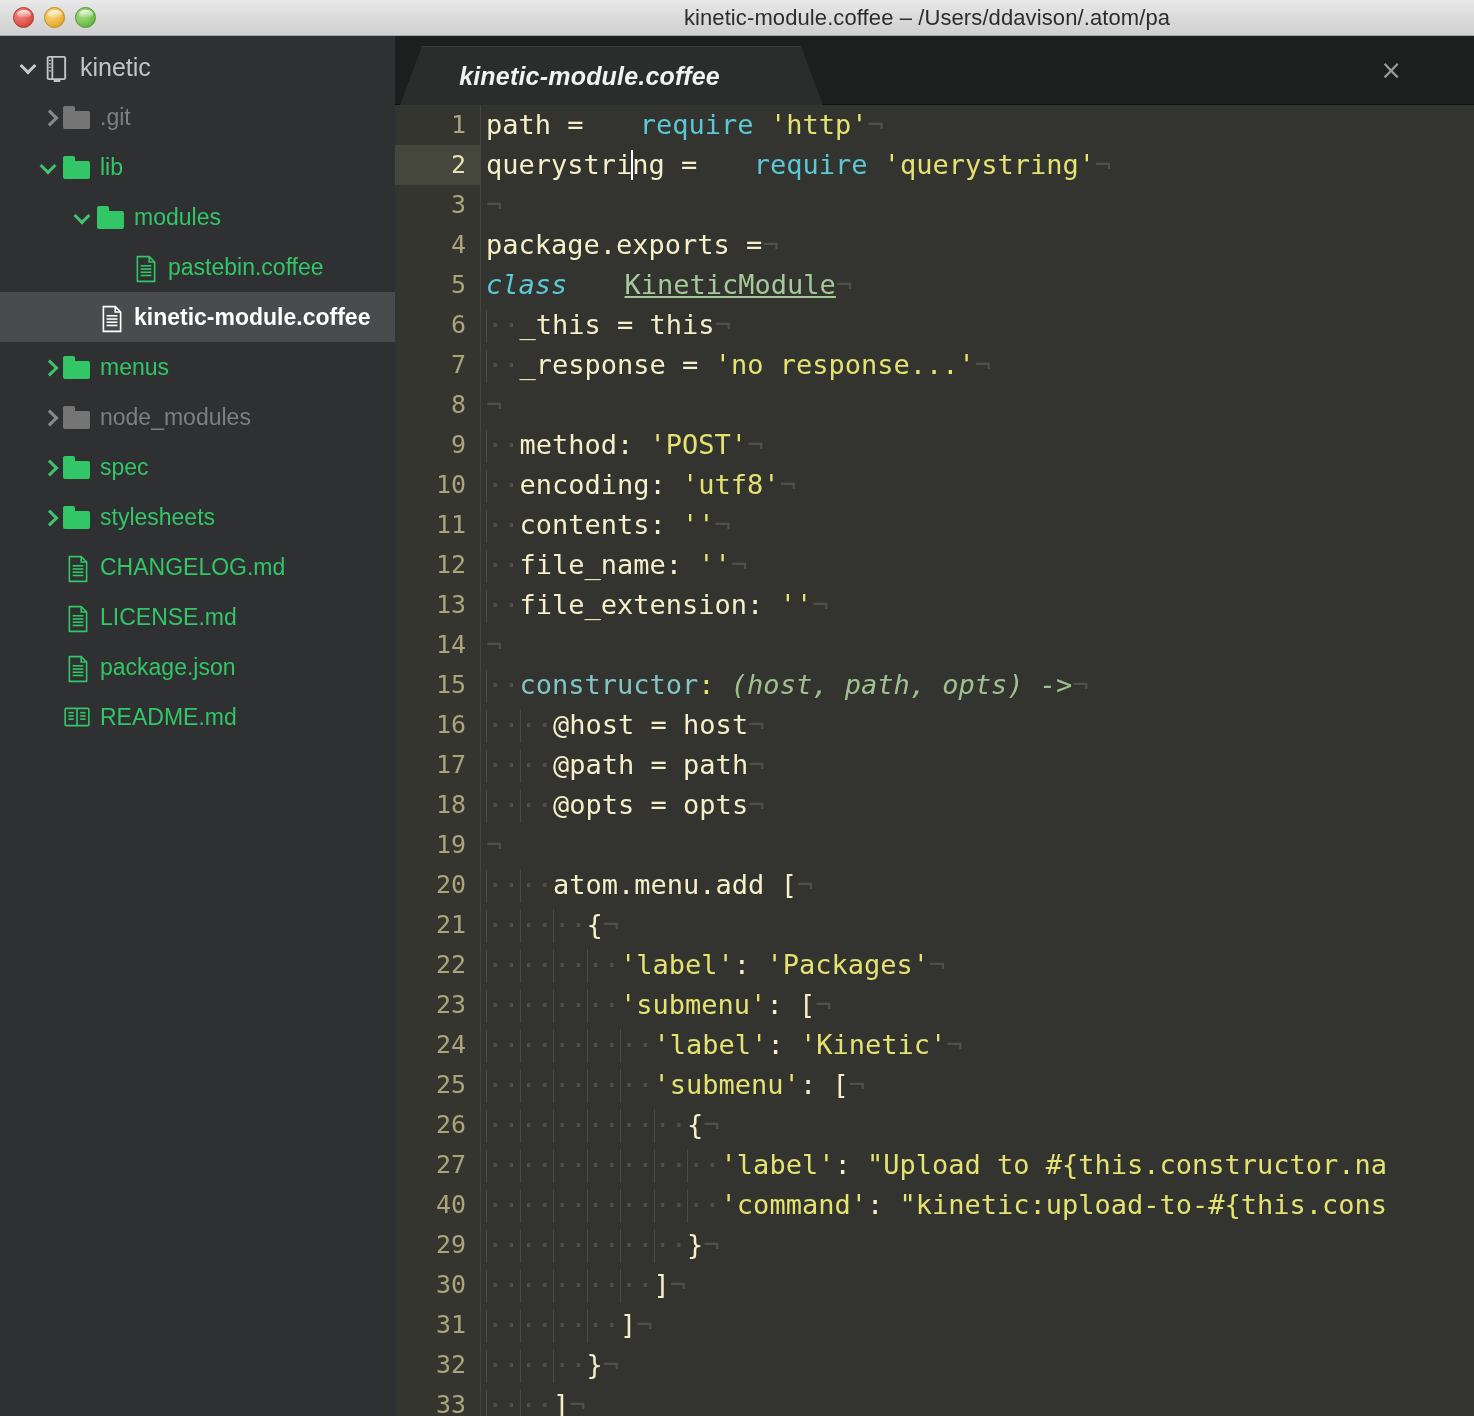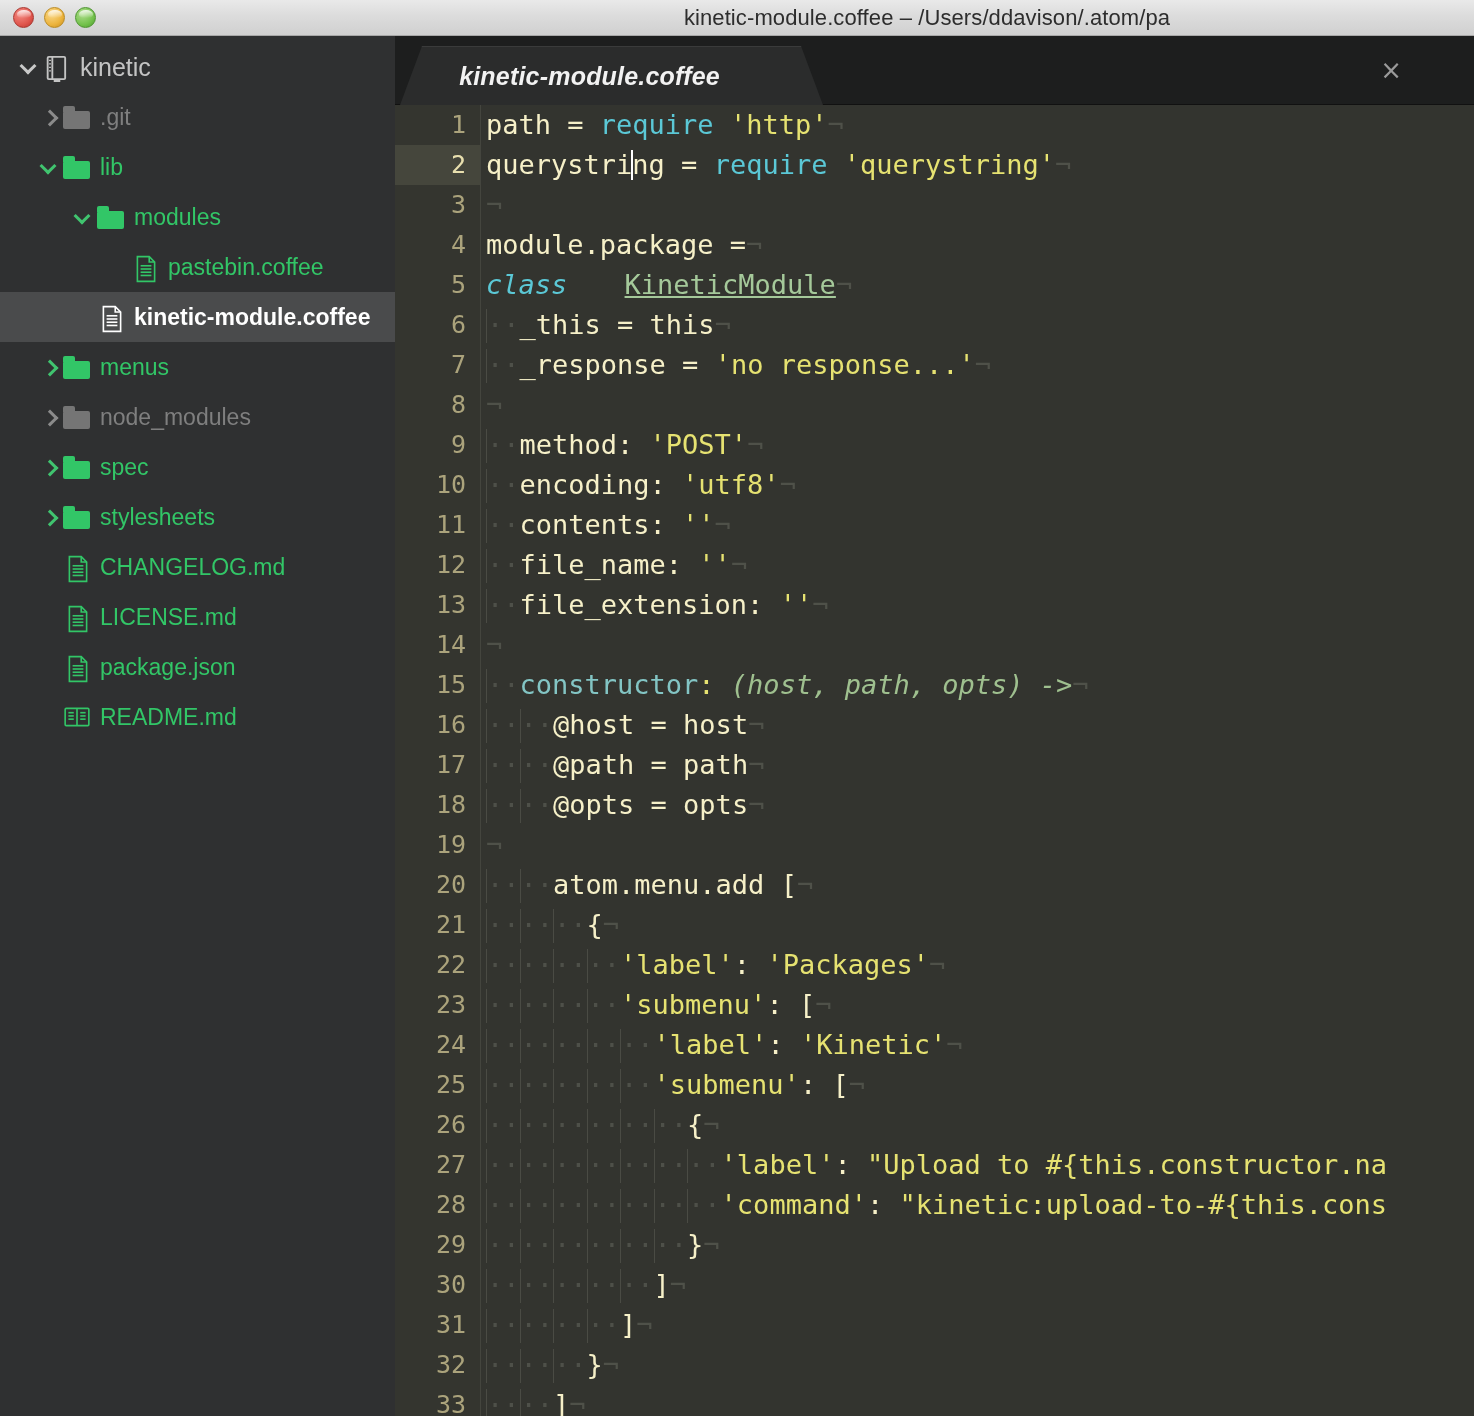--- a/index.html
+++ b/index.html
@@ -151,21 +151,21 @@
   }
   .line.active .gutter { background: #45463c; opacity: 1; color: #e8dfae; }
   .code {
     flex: 1 1 auto; height: 40px; line-height: 40px;
     padding-left: 5px; white-space: pre; overflow: hidden;
     border-left: 1px solid #44453e;
   }
 
   
   .t-var   { color: #f6f0c8; }
-  .t-key   { color: #5bc8d6; }
+  .t-key   { color: #5bc8d6; margin-left: 40px; }
   .t-keyi  { color: #5bc8d6; font-style: italic; }
   .t-str   { color: #e6e271; }
   .t-cls   { color: #a5c99a; text-decoration: underline; margin-left: 41px; }
   .t-param { color: #9fc08f; font-style: italic; }
   .t-punc  { color: #f6f0c8; }
   .t-func  { color: #83c5c4; }
   .inv     { color: #4f5149; }
   .sp      { color: #4e5049; }
   .guide   { color: #4a4b44; }
 
@@ -343,21 +343,21 @@
       <div class="line active">
         <div class="gutter">2</div>
         <div class="code"><span class="t-var">querystri<span class="cursor"></span>ng</span><span class="t-punc"> </span><span class="t-punc">=</span><span class="t-punc"> </span><span class="t-key">require</span><span class="t-punc"> </span><span class="t-str">'querystring'</span><span class="inv">¬</span></div>
       </div>
       <div class="line">
         <div class="gutter">3</div>
         <div class="code"><span class="inv">¬</span></div>
       </div>
       <div class="line">
         <div class="gutter">4</div>
-        <div class="code"><span class="t-var">module.package</span><span class="t-punc"> </span><span class="t-punc">=</span><span class="inv">¬</span></div>
+        <div class="code"><span class="t-var">package.exports</span><span class="t-punc"> </span><span class="t-punc">=</span><span class="inv">¬</span></div>
       </div>
       <div class="line">
         <div class="gutter">5</div>
         <div class="code"><span class="t-keyi">class</span> <span class="t-cls">KineticModule</span><span class="inv">¬</span></div>
       </div>
       <div class="line">
         <div class="gutter">6</div>
         <div class="code"><span class="guide" style="border-left:1px solid #4a4b44;display:inline-block;width:0;height:34px;vertical-align:-9px"></span><span class="sp">··</span><span class="t-var">_this</span><span class="t-punc"> </span><span class="t-punc">=</span><span class="t-punc"> </span><span class="t-var">this</span><span class="inv">¬</span></div>
       </div>
       <div class="line">
@@ -438,21 +438,21 @@
       </div>
       <div class="line">
         <div class="gutter">26</div>
         <div class="code"><span class="guide" style="border-left:1px solid #4a4b44;display:inline-block;width:0;height:34px;vertical-align:-9px"></span><span class="sp">··</span><span class="guide" style="border-left:1px solid #4a4b44;display:inline-block;width:0;height:34px;vertical-align:-9px"></span><span class="sp">··</span><span class="guide" style="border-left:1px solid #4a4b44;display:inline-block;width:0;height:34px;vertical-align:-9px"></span><span class="sp">··</span><span class="guide" style="border-left:1px solid #4a4b44;display:inline-block;width:0;height:34px;vertical-align:-9px"></span><span class="sp">··</span><span class="guide" style="border-left:1px solid #4a4b44;display:inline-block;width:0;height:34px;vertical-align:-9px"></span><span class="sp">··</span><span class="guide" style="border-left:1px solid #4a4b44;display:inline-block;width:0;height:34px;vertical-align:-9px"></span><span class="sp">··</span><span class="t-punc">{</span><span class="inv">¬</span></div>
       </div>
       <div class="line">
         <div class="gutter">27</div>
         <div class="code"><span class="guide" style="border-left:1px solid #4a4b44;display:inline-block;width:0;height:34px;vertical-align:-9px"></span><span class="sp">··</span><span class="guide" style="border-left:1px solid #4a4b44;display:inline-block;width:0;height:34px;vertical-align:-9px"></span><span class="sp">··</span><span class="guide" style="border-left:1px solid #4a4b44;display:inline-block;width:0;height:34px;vertical-align:-9px"></span><span class="sp">··</span><span class="guide" style="border-left:1px solid #4a4b44;display:inline-block;width:0;height:34px;vertical-align:-9px"></span><span class="sp">··</span><span class="guide" style="border-left:1px solid #4a4b44;display:inline-block;width:0;height:34px;vertical-align:-9px"></span><span class="sp">··</span><span class="guide" style="border-left:1px solid #4a4b44;display:inline-block;width:0;height:34px;vertical-align:-9px"></span><span class="sp">··</span><span class="guide" style="border-left:1px solid #4a4b44;display:inline-block;width:0;height:34px;vertical-align:-9px"></span><span class="sp">··</span><span class="t-str">'label'</span><span class="t-punc">:</span><span class="t-punc"> </span><span class="t-str">"Upload to #{this.constructor.na</span></div>
       </div>
       <div class="line">
-        <div class="gutter">28</div>
+        <div class="gutter">40</div>
         <div class="code"><span class="guide" style="border-left:1px solid #4a4b44;display:inline-block;width:0;height:34px;vertical-align:-9px"></span><span class="sp">··</span><span class="guide" style="border-left:1px solid #4a4b44;display:inline-block;width:0;height:34px;vertical-align:-9px"></span><span class="sp">··</span><span class="guide" style="border-left:1px solid #4a4b44;display:inline-block;width:0;height:34px;vertical-align:-9px"></span><span class="sp">··</span><span class="guide" style="border-left:1px solid #4a4b44;display:inline-block;width:0;height:34px;vertical-align:-9px"></span><span class="sp">··</span><span class="guide" style="border-left:1px solid #4a4b44;display:inline-block;width:0;height:34px;vertical-align:-9px"></span><span class="sp">··</span><span class="guide" style="border-left:1px solid #4a4b44;display:inline-block;width:0;height:34px;vertical-align:-9px"></span><span class="sp">··</span><span class="guide" style="border-left:1px solid #4a4b44;display:inline-block;width:0;height:34px;vertical-align:-9px"></span><span class="sp">··</span><span class="t-str">'command'</span><span class="t-punc">:</span><span class="t-punc"> </span><span class="t-str">"kinetic:upload-to-#{this.cons</span></div>
       </div>
       <div class="line">
         <div class="gutter">29</div>
         <div class="code"><span class="guide" style="border-left:1px solid #4a4b44;display:inline-block;width:0;height:34px;vertical-align:-9px"></span><span class="sp">··</span><span class="guide" style="border-left:1px solid #4a4b44;display:inline-block;width:0;height:34px;vertical-align:-9px"></span><span class="sp">··</span><span class="guide" style="border-left:1px solid #4a4b44;display:inline-block;width:0;height:34px;vertical-align:-9px"></span><span class="sp">··</span><span class="guide" style="border-left:1px solid #4a4b44;display:inline-block;width:0;height:34px;vertical-align:-9px"></span><span class="sp">··</span><span class="guide" style="border-left:1px solid #4a4b44;display:inline-block;width:0;height:34px;vertical-align:-9px"></span><span class="sp">··</span><span class="guide" style="border-left:1px solid #4a4b44;display:inline-block;width:0;height:34px;vertical-align:-9px"></span><span class="sp">··</span><span class="t-punc">}</span><span class="inv">¬</span></div>
       </div>
       <div class="line">
         <div class="gutter">30</div>
         <div class="code"><span class="guide" style="border-left:1px solid #4a4b44;display:inline-block;width:0;height:34px;vertical-align:-9px"></span><span class="sp">··</span><span class="guide" style="border-left:1px solid #4a4b44;display:inline-block;width:0;height:34px;vertical-align:-9px"></span><span class="sp">··</span><span class="guide" style="border-left:1px solid #4a4b44;display:inline-block;width:0;height:34px;vertical-align:-9px"></span><span class="sp">··</span><span class="guide" style="border-left:1px solid #4a4b44;display:inline-block;width:0;height:34px;vertical-align:-9px"></span><span class="sp">··</span><span class="guide" style="border-left:1px solid #4a4b44;display:inline-block;width:0;height:34px;vertical-align:-9px"></span><span class="sp">··</span><span class="t-punc">]</span><span class="inv">¬</span></div>
       </div>

